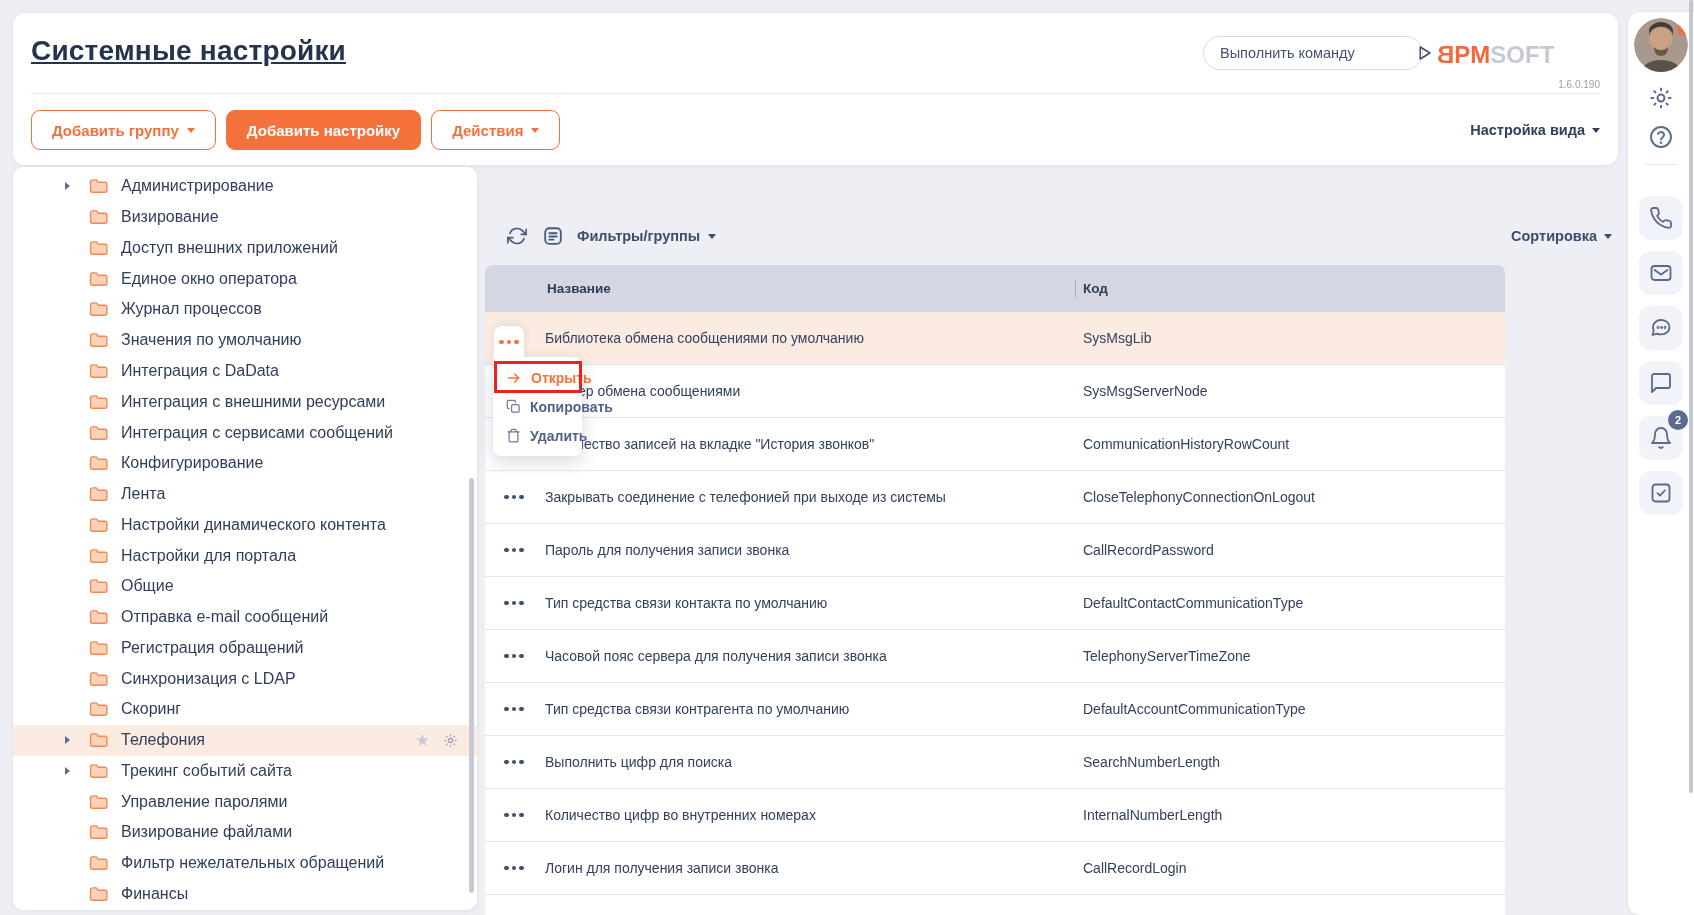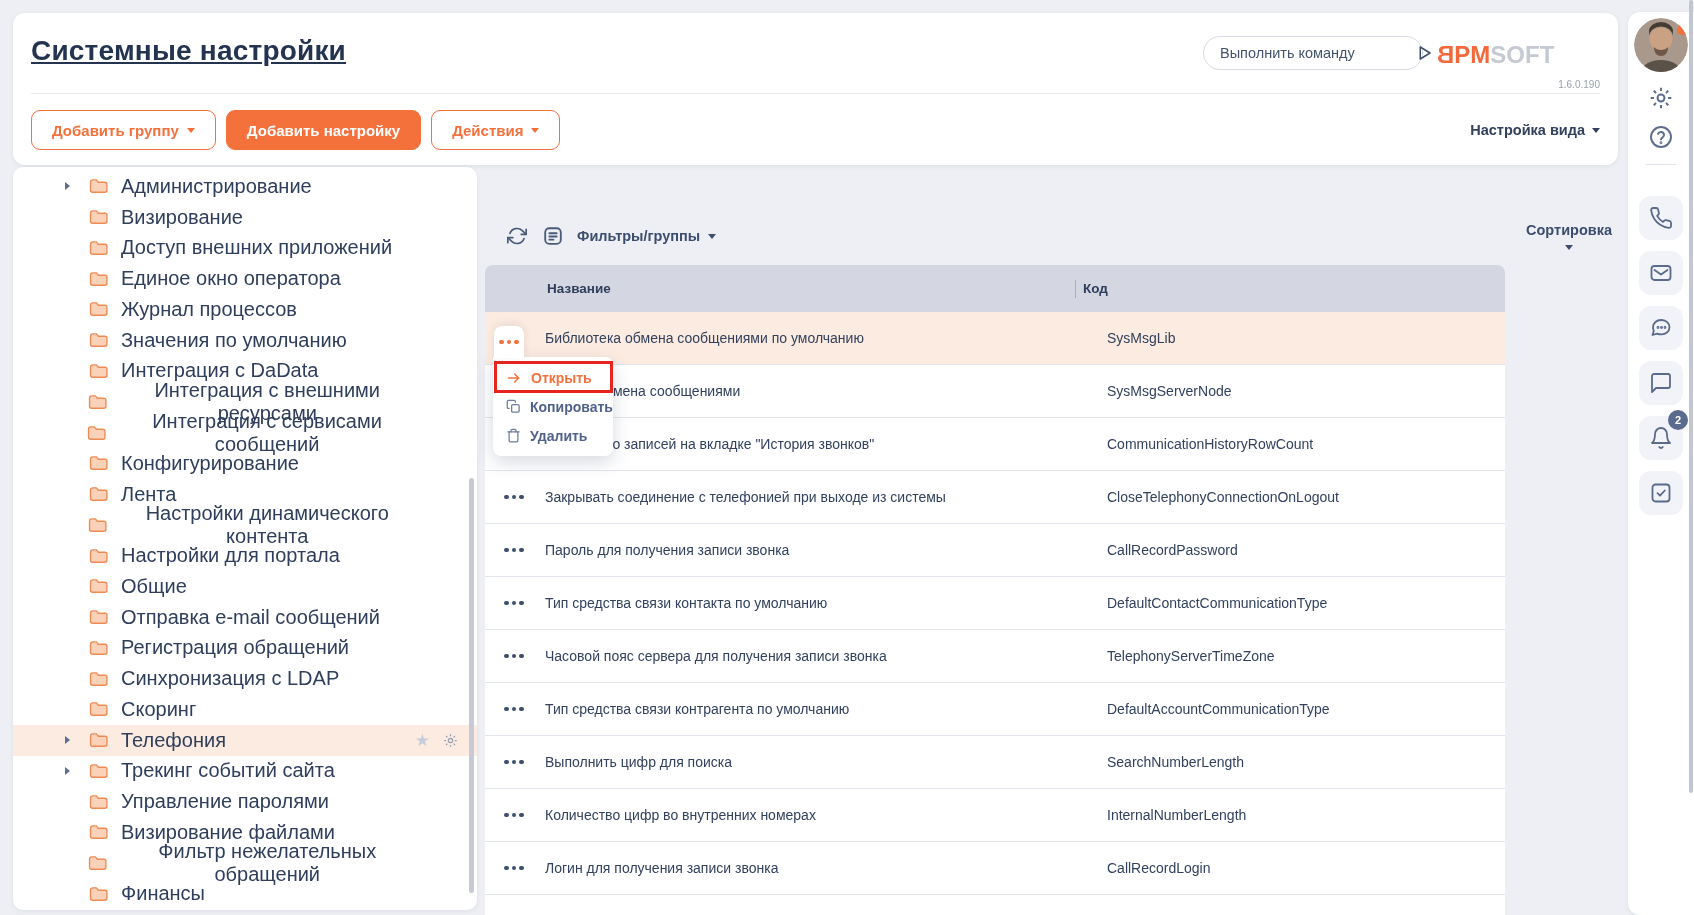--- a/index.html
+++ b/index.html
@@ -34,54 +34,54 @@
   .view-settings { margin-left:auto; display:flex; align-items:center; gap:7px; color:#33415c; font-size:14.5px; font-weight:600; cursor:pointer; }
 
   
   .tree-card { position:absolute; left:13px; top:167px; width:464px; height:743px; overflow:hidden; border-radius:10px; }
   .tree-list { padding-top:4px; }
   .tree-item { position:relative; height:30.78px; display:flex; align-items:center; padding-left:52px; cursor:pointer; }
   .tree-item.selected { background:#fcebe0; }
   .t-caret { width:12px; margin-right:12px; display:flex; align-items:center; }
   .t-caret i { width:0; height:0; border-top:4.5px solid transparent; border-bottom:4.5px solid transparent; border-left:5.5px solid #5d6e8e; }
   .t-folder { width:19px; height:16px; margin-right:13px; display:flex; align-items:center; }
-  .t-label { font-size:20px; color:#2f3e5c;text-align:center; }
+  .t-label { font-size:16px; color:#2f3e5c; }
   .t-tools { margin-left:auto; display:flex; align-items:center; gap:13px; padding-right:19px; }
   .t-star { color:#c6cdda; font-size:17px; line-height:1; }
   .tree-scroll { position:absolute; right:3px; top:311px; width:5px; height:415px; background:#c7cad4; border-radius:3px; }
 
   
   .main-toolbar { position:absolute; left:485px; top:218px; width:1135px; height:36px; display:flex; align-items:center; }
   .tb-icon { width:24px; height:24px; display:flex; align-items:center; justify-content:center; cursor:pointer; }
   .refresh { margin-left:20px; }
   .filters-btn { display:flex; align-items:center; gap:8px; margin-left:12px; color:#3d4d6e; font-size:14.5px; font-weight:600; cursor:pointer; }
-  .sort-btn { margin-left:auto; margin-right:8px; display:flex; align-items:center; gap:7px; color:#3d4d6e; font-size:14.5px; font-weight:600; cursor:pointer;flex-direction:column; }
+  .sort-btn { margin-left:auto; margin-right:8px; display:flex; align-items:center; gap:7px; color:#3d4d6e; font-size:14.5px; font-weight:600; cursor:pointer; }
 
   
   .table { position:absolute; left:485px; top:265px; width:1020px; height:650px; overflow:hidden; }
   .thead { height:47px; background:#d4d7e1; border-radius:8px 8px 0 0; display:flex; align-items:center; font-size:13.5px; font-weight:600; color:#2e3d5b; }
   .col-dots { width:60px; }
   .col-name { width:530px; padding-left:2px; }
   .col-code { flex:1; position:relative; padding-left:8px; }
   .thead .col-code::before { content:""; position:absolute; left:0; top:50%; transform:translateY(-50%); width:1px; height:18px; background:#aab0bf; }
   .trow { height:53px; background:#fff; border-bottom:1px solid #e2e5ec; display:flex; align-items:center; font-size:14px; color:#32415e; }
   .trow.selected { background:#fcebe0; }
   .dots { display:flex; gap:3px; margin-left:15px; cursor:pointer; padding:6px 4px; }
   .dots i { width:4.5px; height:4.5px; border-radius:50%; background:#3e4e6d; }
   .trow.selected .dots i { background:#f4713c; }
   .dots-hidden { visibility:hidden; }
   .row-name { width:530px; white-space:nowrap; overflow:hidden; }
-  .row-code { flex:1; padding-left:8px; white-space:nowrap; overflow:hidden;margin-left:24px; }
+  .row-code { flex:1; padding-left:8px; white-space:nowrap; overflow:hidden; }
   .dots-cell { width:60px; display:flex; }
 
   
   .menu-chip { position:absolute; left:494px; top:326px; width:30px; height:32px; background:#fff; border-radius:8px 8px 0 0; box-shadow:0 -2px 8px rgba(40,52,84,.10); display:flex; align-items:center; justify-content:center; z-index:30; }
   .menu-chip .dots { margin:0; padding:0; }
   .menu-chip .dots i { background:#f4713c; }
-  .context-menu { position:absolute; left:493px; top:357px; width:120px; background:#fff; border-radius:0 8px 8px 8px; box-shadow:0 6px 18px rgba(40,52,84,.18); padding:6px 0; z-index:29; }
+  .context-menu { position:absolute; left:493px; top:357px; width:89px; background:#fff; border-radius:0 8px 8px 8px; box-shadow:0 6px 18px rgba(40,52,84,.18); padding:6px 0; z-index:29; }
   .menu-item { height:29px; display:flex; align-items:center; gap:9px; padding-left:13px; font-size:14px; color:#51628a; font-weight:600; cursor:pointer; white-space:nowrap; }
   .menu-item.accent { color:#f4713c; }
   .annotation-box { position:absolute; left:1px; right:0; top:4px; height:32px; border:3px solid #e8241f; z-index:31; pointer-events:none; }
 
   
   .right-rail { position:absolute; left:1628px; top:12px; width:66px; height:903px; background:#fff; border-radius:12px 0 0 12px; box-shadow:0 1px 4px rgba(40,52,84,.08); }
   .avatar { position:absolute; left:6px; top:6px; width:54px; height:54px; border-radius:50%; overflow:hidden; cursor:pointer; }
   .avatar-badge { position:absolute; left:44px; top:4px; width:13px; height:13px; background:#f4713c; border-radius:3px; transform:rotate(10deg); box-shadow:inset -3px 3px 0 rgba(255,255,255,.85); }
   .rail-icon { position:absolute; left:50%; transform:translateX(-50%); width:28px; height:28px; display:flex; align-items:center; justify-content:center; cursor:pointer; }
   .rail-divider { position:absolute; left:18px; top:152px; width:30px; border-top:1px solid #dfe2ea; }

